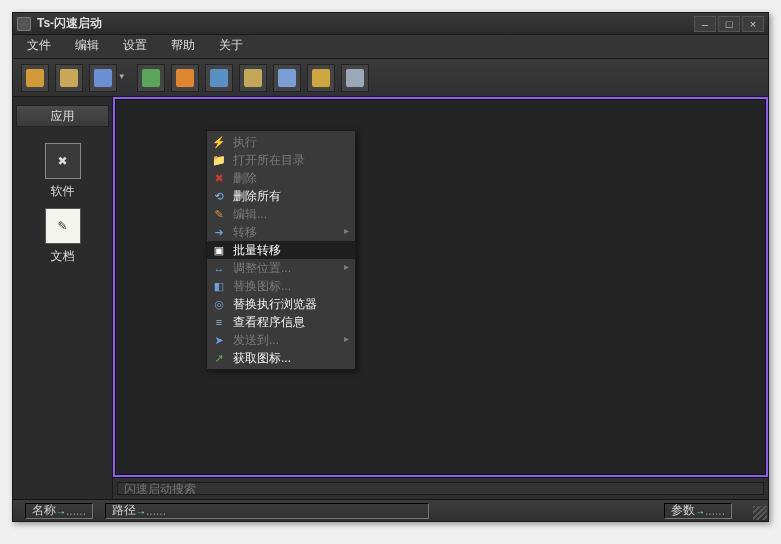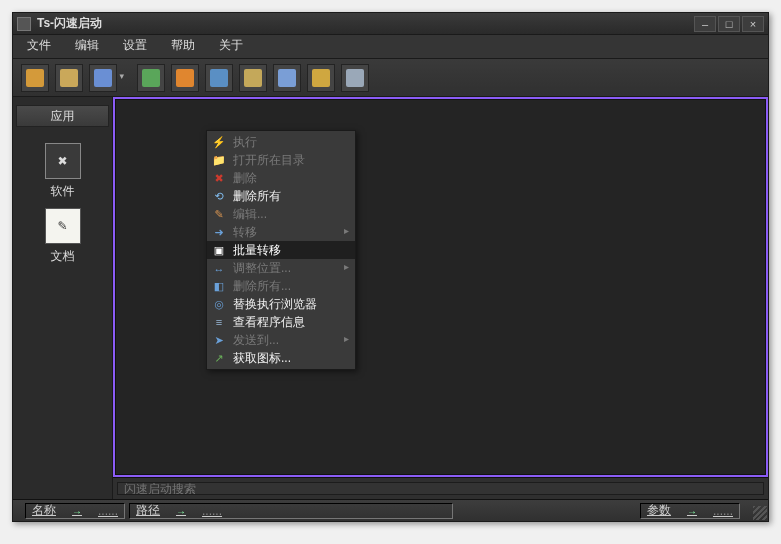--- a/index.html
+++ b/index.html
@@ -70,22 +70,22 @@
   .ctx-item.disabled { color:#7a7a7a; }
   .ctx-item.has-sub::after { content:"▸"; position:absolute; right:6px; top:2px; color:inherit; font-size:10px;}
   .ctx-ico { position:absolute; left:5px; top:2px; width:14px; height:14px; display:flex;
     align-items:center; justify-content:center; font-size:11px;}
 
   .search-row { height:22px; background:#2f2f2f; border-top:1px solid #111; display:flex;}
   .search-row input { flex:1; background:#333; border:1px solid #1c1c1c; color:#aaa; padding:0 6px; margin:4px;}
 
   .statusbar { height:22px; background: linear-gradient(#3d3d3d,#303030); border-top:1px solid #111;
     display:flex; align-items:center; color:#ccc; padding:0 6px;}
-  .status-cell { display:flex; align-items:center; gap:16px; padding:0 6px; height:16px;
-    border:1px inset #222; margin-right:4px;text-decoration:underline;}
+  .status-cell { display:flex; align-items:center; gap:0; padding:0 6px; height:16px;
+    border:1px inset #222; margin-right:12px;}
   .status-cell.wide { width:324px;}
   .status-arrow { color:#8fa; font-size:10px;}
   .status-dots { color:#888;}
   .status-spacer { flex:1;}
 
   .corner { position:absolute; right:14px; bottom:24px; width:14px; height:14px;
     background: repeating-linear-gradient(135deg,#555 0 2px, transparent 2px 4px);}
 </style>
 </head>
 <body>
@@ -194,21 +194,21 @@
             <div class="ctx-item highlight enabled">
               <span class="ctx-ico" style="color: rgb(255, 255, 255);">▣</span>
               <span>批量转移</span>
             </div>
             <div class="ctx-item disabled has-sub">
               <span class="ctx-ico" style="color: rgb(106, 160, 216);">↔</span>
               <span>调整位置...</span>
             </div>
             <div class="ctx-item disabled">
               <span class="ctx-ico" style="color: rgb(106, 160, 216);">◧</span>
-              <span>删除所有...</span>
+              <span>替换图标...</span>
             </div>
             <div class="ctx-item enabled">
               <span class="ctx-ico" style="color: rgb(106, 160, 216);">◎</span>
               <span>替换执行浏览器</span>
             </div>
             <div class="ctx-item enabled">
               <span class="ctx-ico" style="color: rgb(154, 184, 216);">≡</span>
               <span>查看程序信息</span>
             </div>
             <div class="ctx-item disabled has-sub">

